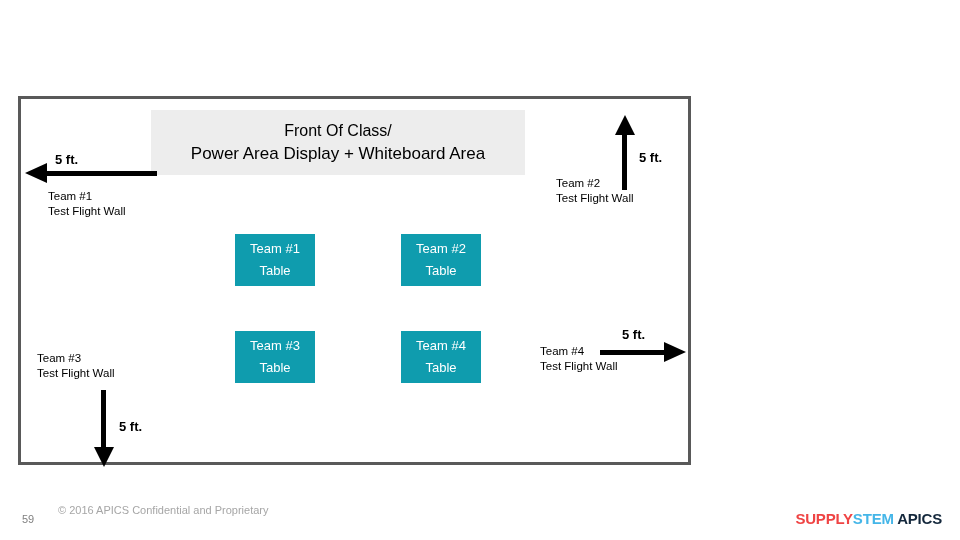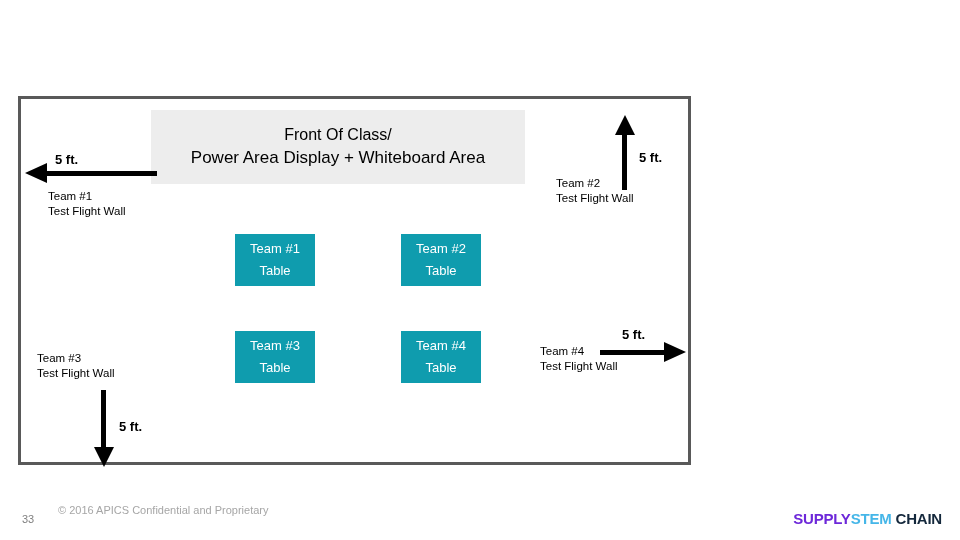--- a/index.html
+++ b/index.html
@@ -44,21 +44,21 @@
     box-sizing: border-box;
     background: #ffffff;
   }
 
   
   #front-banner {
     position: absolute;
     left: 151px;
     top: 110px;
     width: 374px;
-    height: 74px;
+    height: 65px;
     background: #EDEDED;
     display: flex;
     flex-direction: column;
     align-items: center;
     justify-content: center;
     box-sizing: border-box;
   }
   #front-banner .line1 {
     font-size: 16px;
     color: #000000;
@@ -161,21 +161,21 @@
   }
   #brand-logo {
     position: absolute;
     right: 18px;
     top: 510px;
     font-size: 15px;
     font-weight: bold;
     letter-spacing: -0.2px;
     white-space: nowrap;
   }
-  #brand-logo .w1 { color: #6d28d9; margin-top: 18px; }
+  #brand-logo .w1 { color: #ef4444; margin-top: 18px; }
   #brand-logo .w2 { color: #45B6E8; }
   #brand-logo .w3 { color: #14283C; }
 </style>
 </head>
 <body>
 
 <div id="slide">
 
 
   <div id="room-outline"></div>
@@ -238,20 +238,20 @@
   <div class="wall-label" style="left:540px; top:344px;">
     <div>Team #4</div>
     <div>Test Flight Wall</div>
   </div>
 
   <div class="arrow-shaft-v" style="left:101px; top:390px; height:58px;"></div>
   <div class="arrow-head head-down" style="left:94px; top:447px;"></div>
 
   <div class="ft-label" style="left:119px; top:419px;">5 ft.</div>
 
-  <div id="footer-page-number">33</div>
+  <div id="footer-page-number">59</div>
   <div id="footer-copyright">© 2016 APICS Confidential and Proprietary</div>
 
   <div id="brand-logo">
-    <span class="w1">SUPPLY</span><span class="w2">STEM</span> <span class="w3">CHAIN</span>
+    <span class="w1">SUPPLY</span><span class="w2">STEM</span> <span class="w3">APICS</span>
   </div>
 
 </div>
 
 </body></html>

